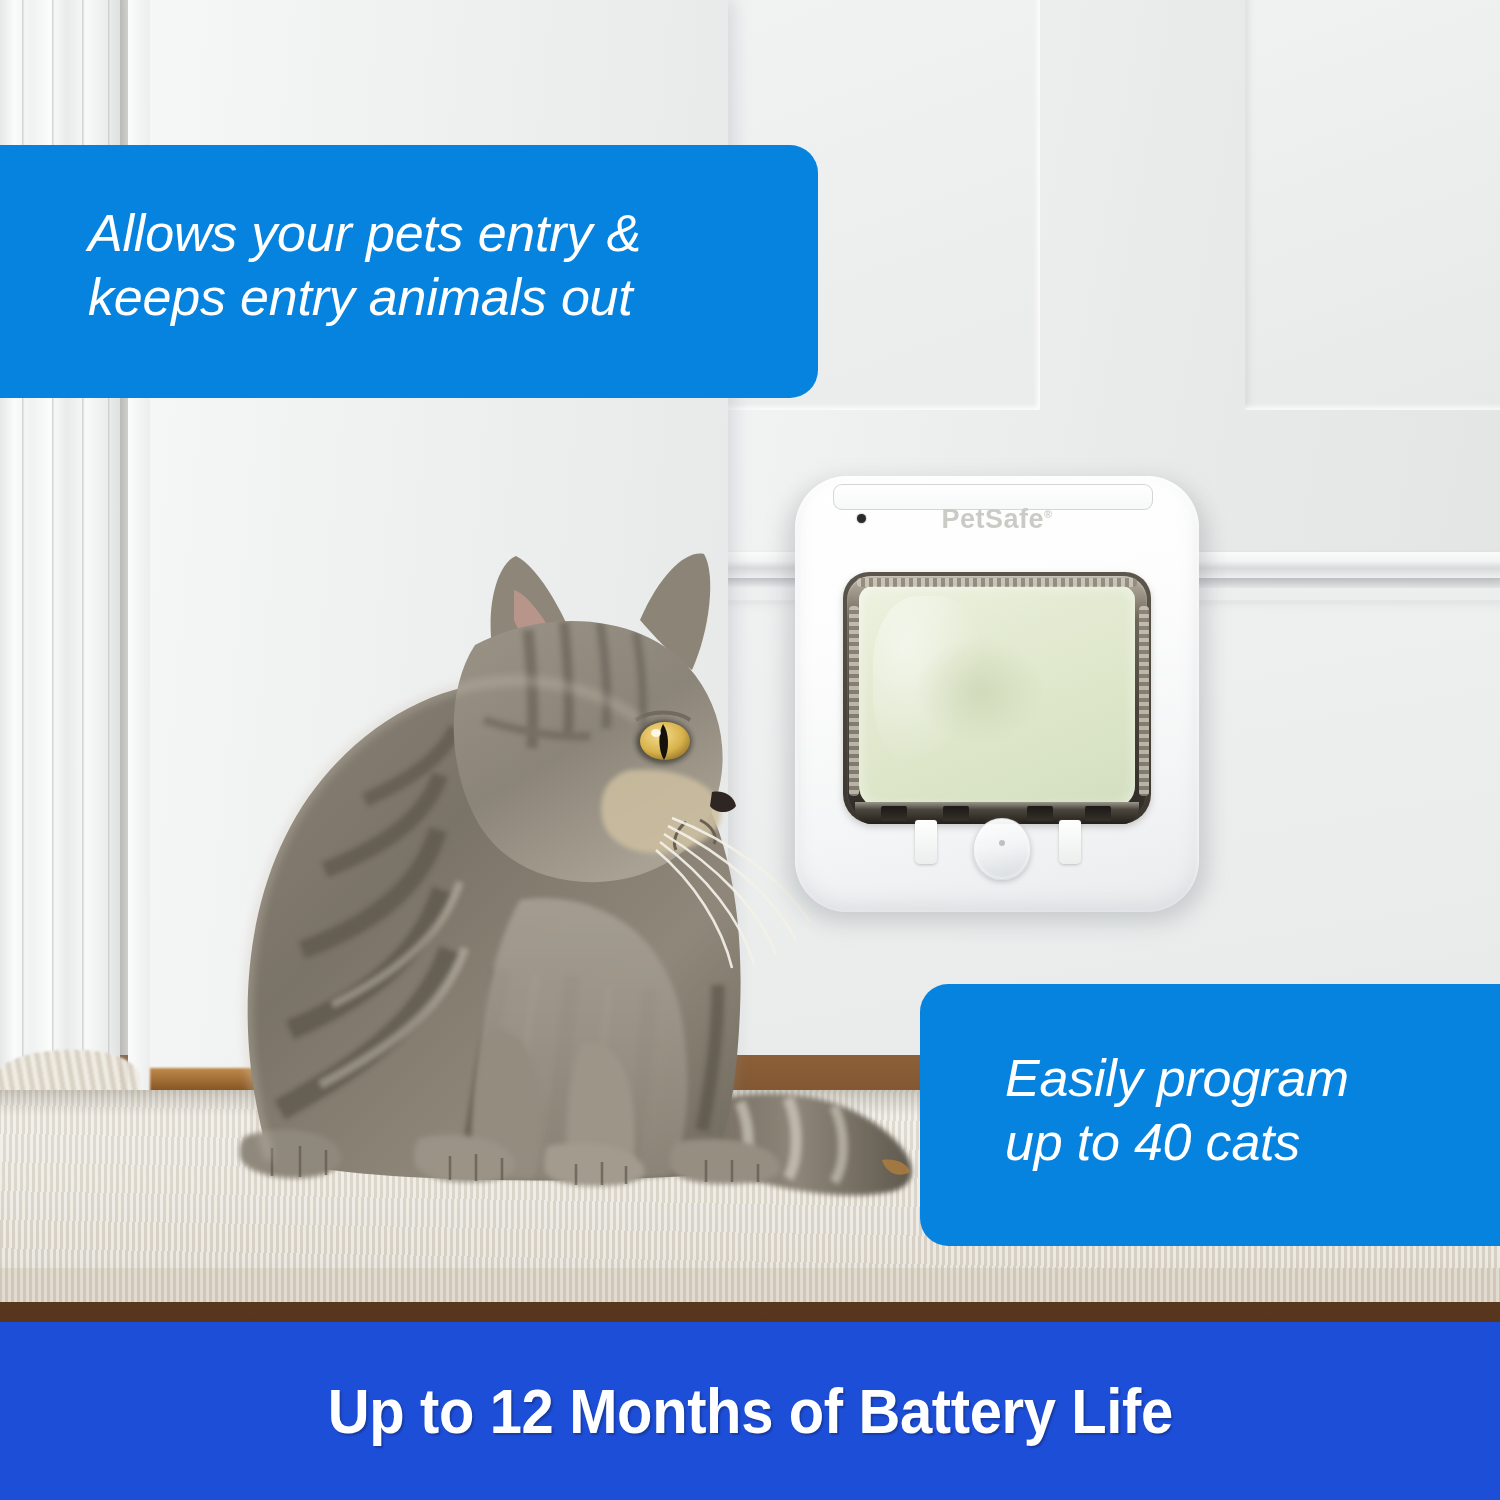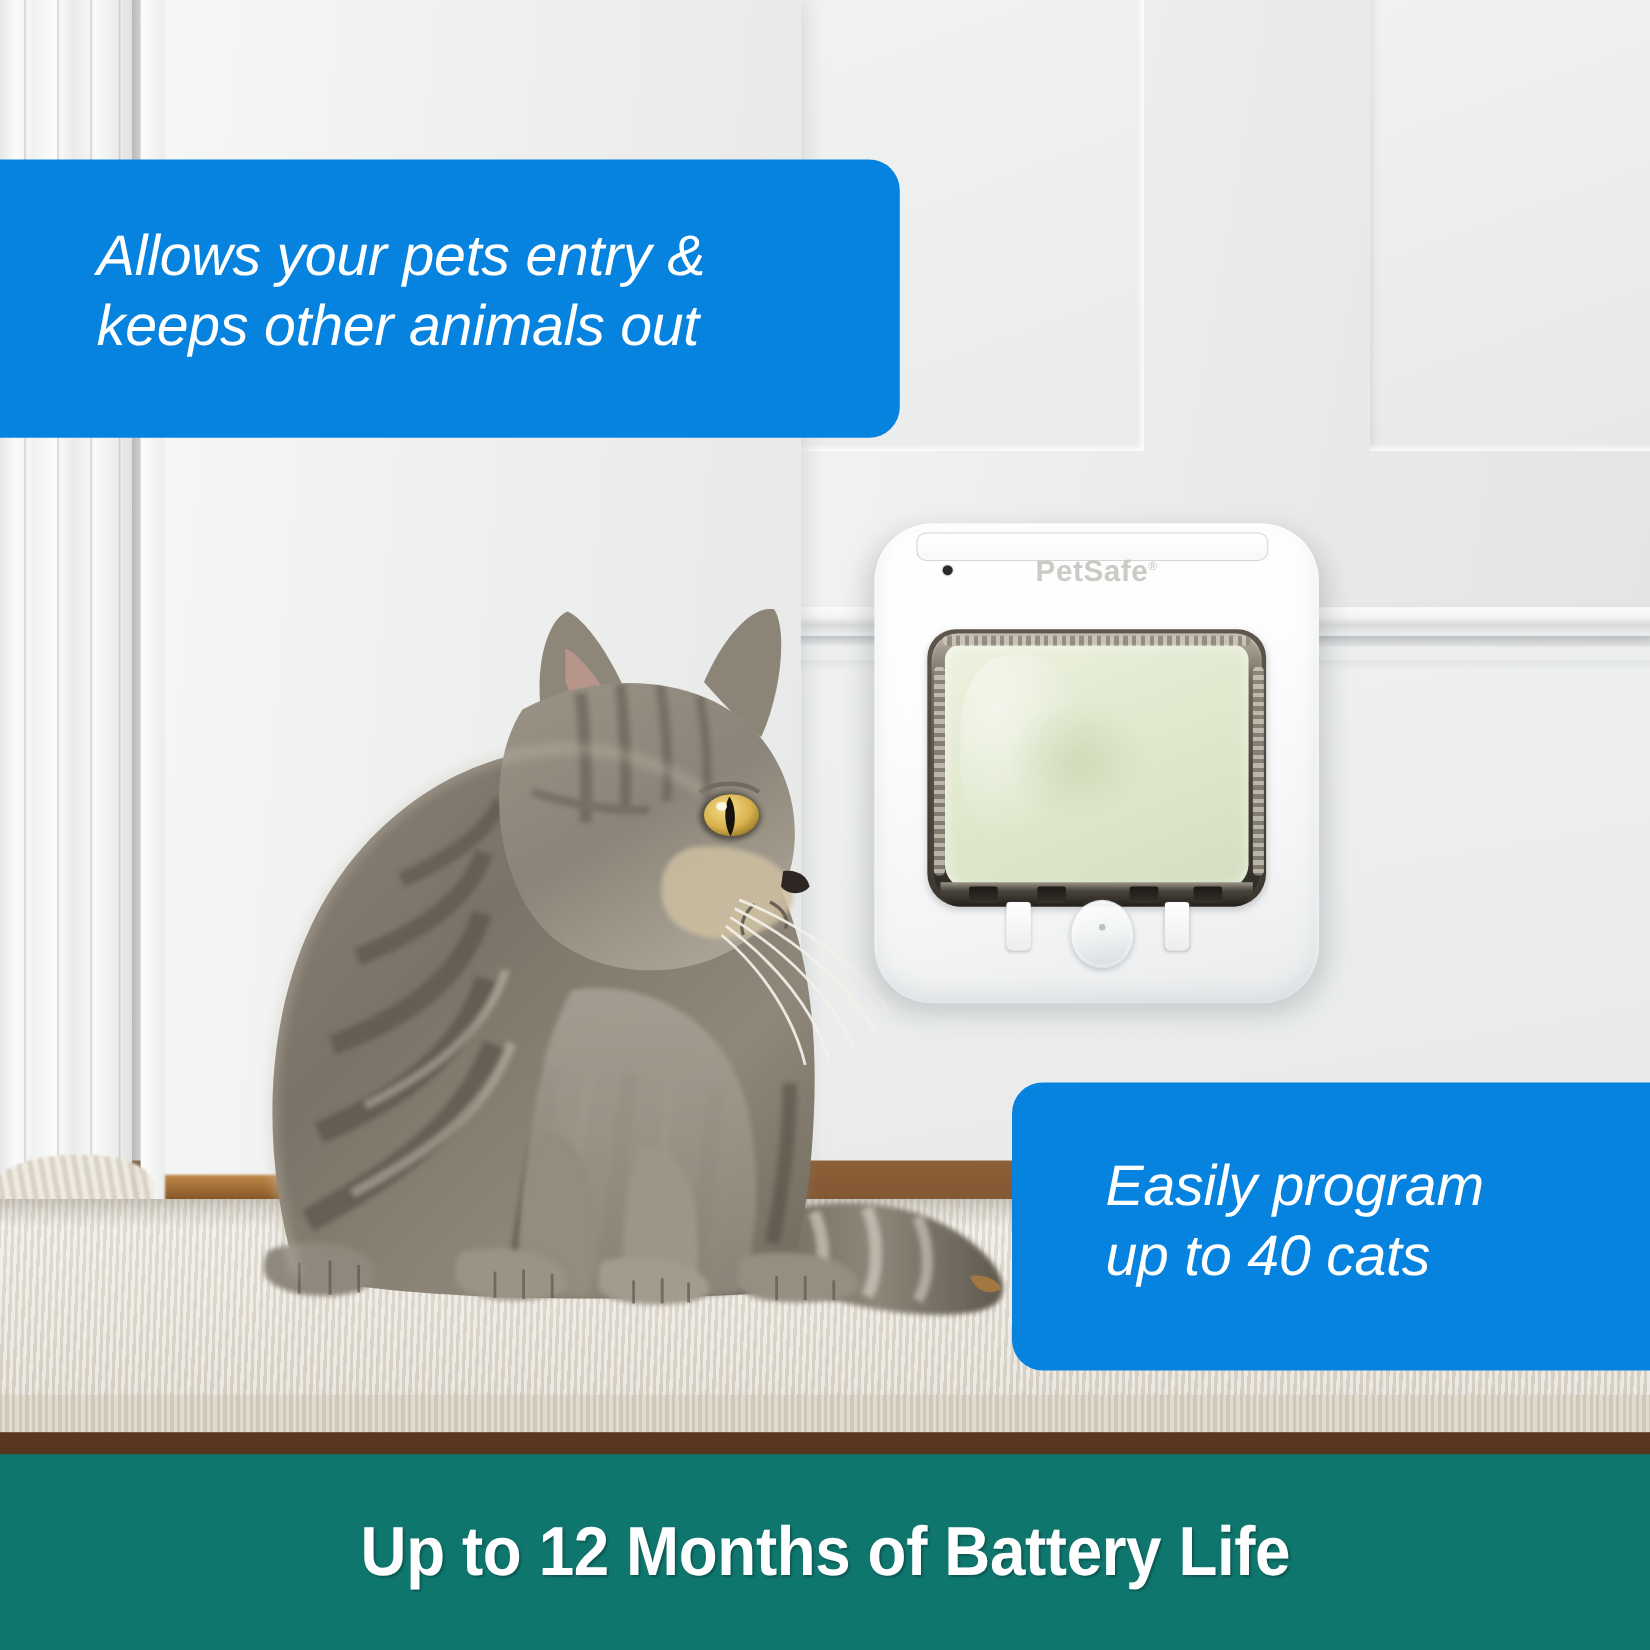--- a/index.html
+++ b/index.html
@@ -142,21 +142,21 @@
                letter-spacing:-.2px; }
   #callout-2 { left:920px; top:984px; width:600px; height:262px;
                border-radius:28px 0 0 28px; }
   #callout-2 .ctext { position:absolute; left:85px; top:62px; width:500px;
                font-size:52px; line-height:64px; font-weight:400;
                letter-spacing:-.2px; }
   .ctext span { display:block; white-space:nowrap;font-style:italic; }
 
   
   #banner { position:absolute; left:0; top:1322px; width:1500px; height:178px;
-            background:#0f766e; display:flex; align-items:center; justify-content:center; }
+            background:#1d4ed8; display:flex; align-items:center; justify-content:center; }
   #banner-text { font-size:63px; font-weight:bold; color:#ffffff;
             letter-spacing:-.4px; transform:scaleX(.92); transform-origin:center;
             white-space:nowrap; text-shadow:2px 2px 2px rgba(0,0,0,.25); }
 </style>
 </head>
 <body>
 
 <div id="stage">
 
   <div class="photo">
@@ -363,21 +363,21 @@
       <div class="pd-tab" style="left:120px"></div>
       <div class="pd-tab" style="left:264px"></div>
       <div class="pd-knob"></div>
       <div class="pd-knob-dot"></div>
     </div>
   </div>
 
   <div class="callout" id="callout-1">
     <div class="ctext">
       <span>Allows your pets entry &amp;</span>
-      <span>keeps other animals out</span>
+      <span>keeps entry animals out</span>
     </div>
   </div>
 
   <div class="callout" id="callout-2">
     <div class="ctext">
       <span>Easily program</span>
       <span>up to 40 cats</span>
     </div>
   </div>
 

